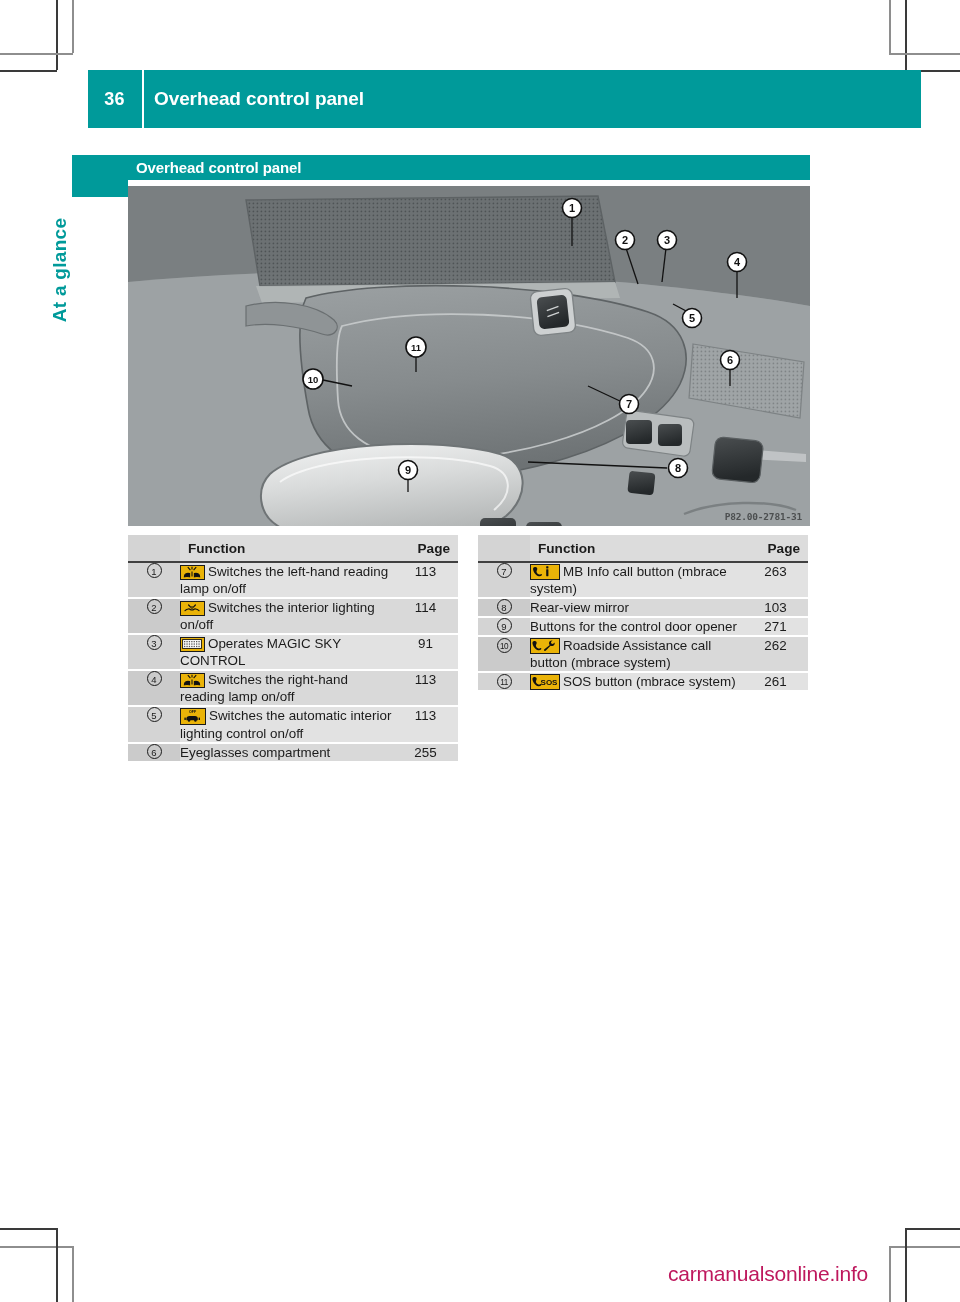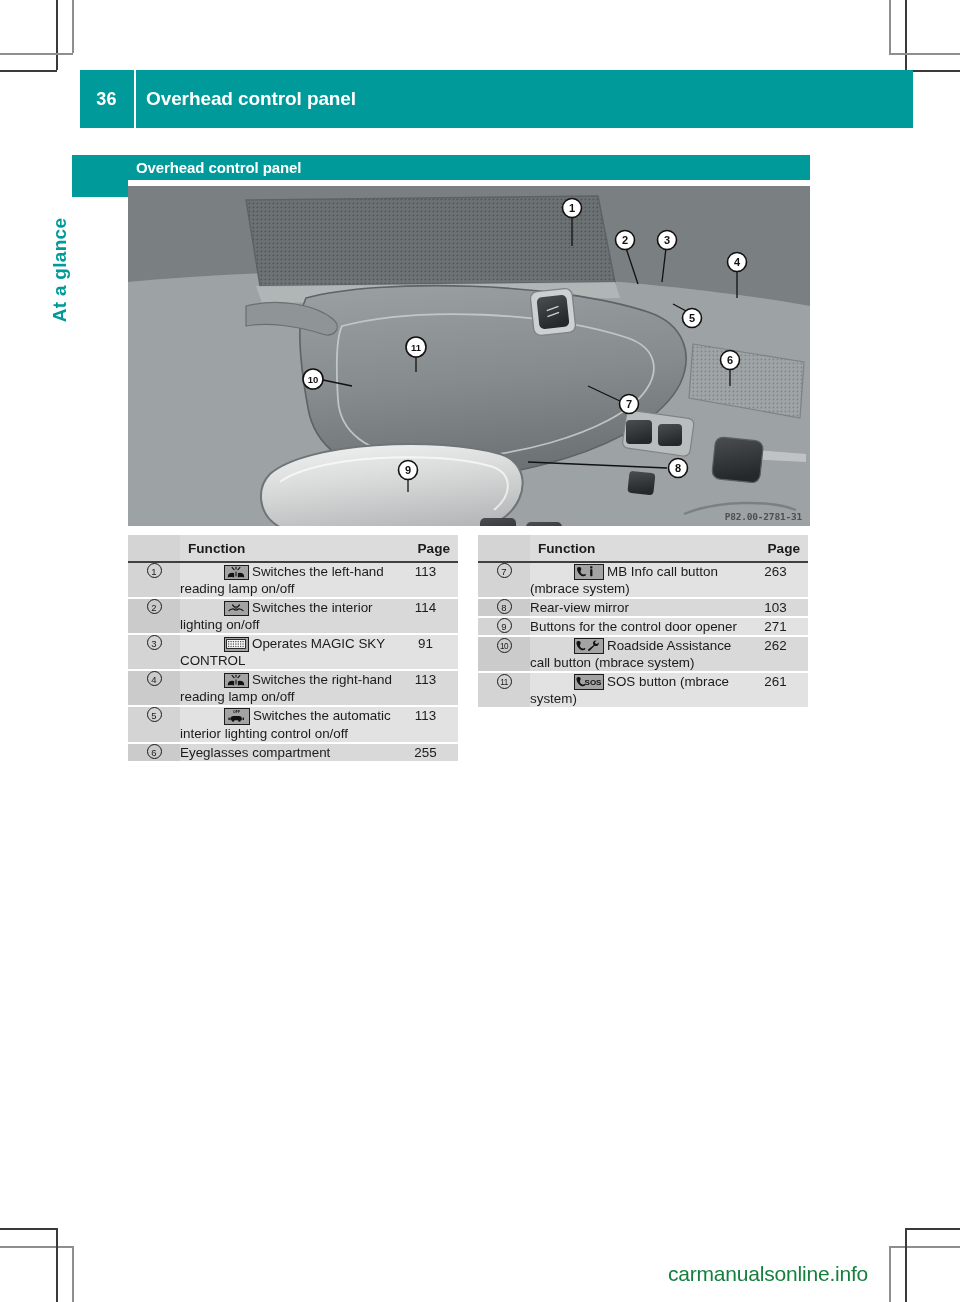--- a/index.html
+++ b/index.html
@@ -18,21 +18,21 @@
   
   .crop-line {
     position: absolute;
     background: #3a3a3a;
   }
   .crop-line.light { background: #8e8e8e; }
 
   
   #page-header {
     position: absolute;
-    left: 80px;
+    left: 88px;
     top: 70px;
     width: 833px;
     height: 58px;
     background: var(--teal);
   }
   #header-page-number {
     position: absolute;
     left: 0;
     top: 0;
     width: 53px;
@@ -203,35 +203,34 @@
     color: #1b1b1b;
     box-sizing: border-box;
   }
   .circnum.wide { font-size: 8.2px; letter-spacing: -0.6px; }
 
   
   .pict {
     display: inline-block;
     vertical-align: -4px;
     border: 1.4px solid #1b1b1b;
-    background: #a3a3a3;
+    background: #eab308;
     box-sizing: border-box;
     margin-right: 3px;
     position: relative;
-    margin-left: 44px;
   }
   .pict svg { display: block; }
 
   
   #watermark {
     position: absolute;
     left: 668px;
     top: 1262px;
     font-size: 21px;
-    color: #15803d;
+    color: #be185d;
     letter-spacing: -0.2px;
     font-family: "Liberation Sans", sans-serif;
   }
 </style>
 </head>
 <body>
 
 <div class="crop-line" style="left:56px;top:0;width:1.5px;height:70px;"></div>
 <div class="crop-line light" style="left:72px;top:0;width:1.5px;height:53px;"></div>
 <div class="crop-line light" style="left:0;top:53px;width:73px;height:1.5px;"></div>

